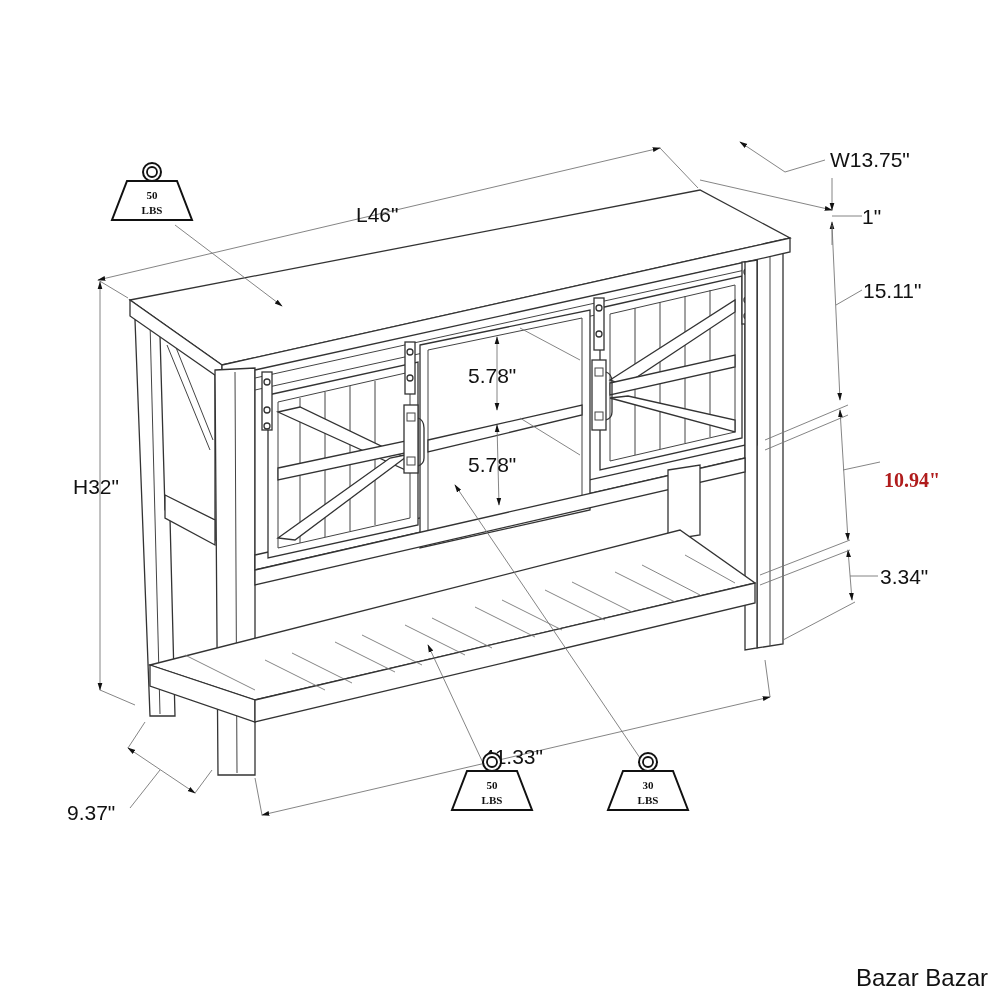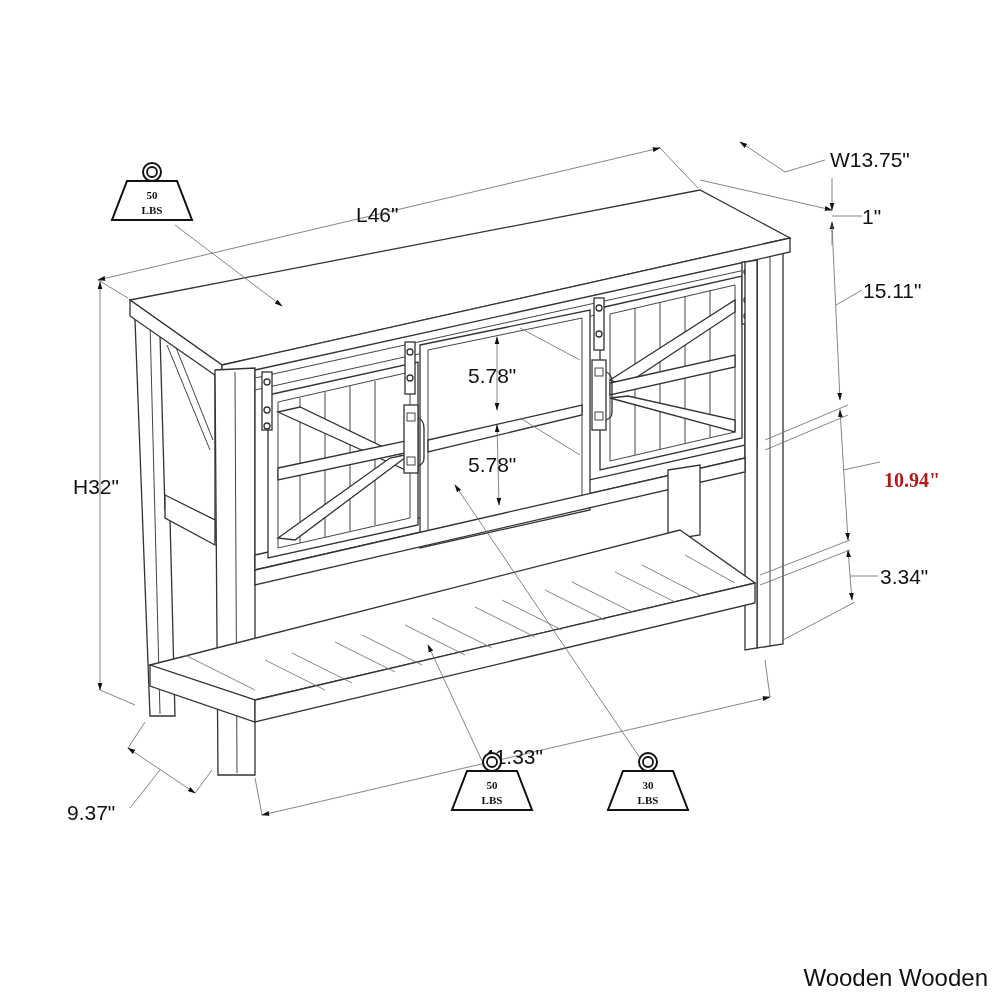--- a/index.html
+++ b/index.html
@@ -259,13 +259,13 @@
       <circle cx="0" cy="0" r="9" fill="#fff" stroke="#111" stroke-width="2"></circle>
       <circle cx="0" cy="0" r="5" fill="#fff" stroke="#111" stroke-width="1.8"></circle>
       <polygon points="-25,9 25,9 40,48 -40,48" fill="#fff" stroke="#111" stroke-width="2"></polygon>
     </g>
     <text class="wt" x="0" y="27" text-anchor="middle">30</text>
     <text class="wt" x="0" y="42" text-anchor="middle">LBS</text>
   </g>
 </svg>
 </div>
 
-<div id="brand">Wooden Wooden</div>
+<div id="brand">Bazar Bazar</div>
 
 </body></html>

